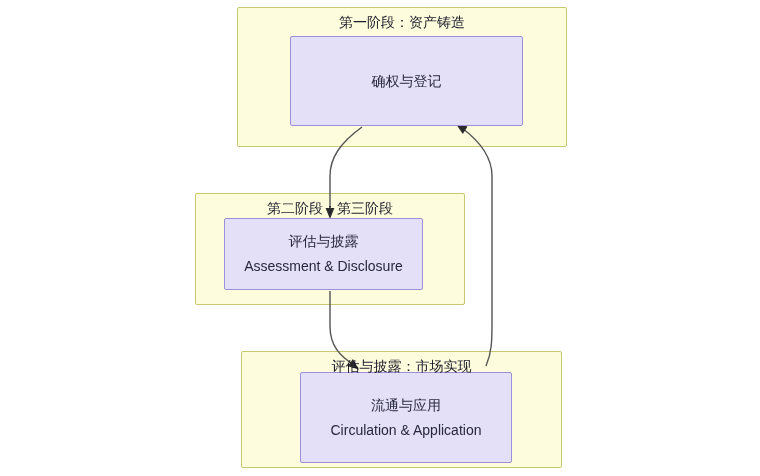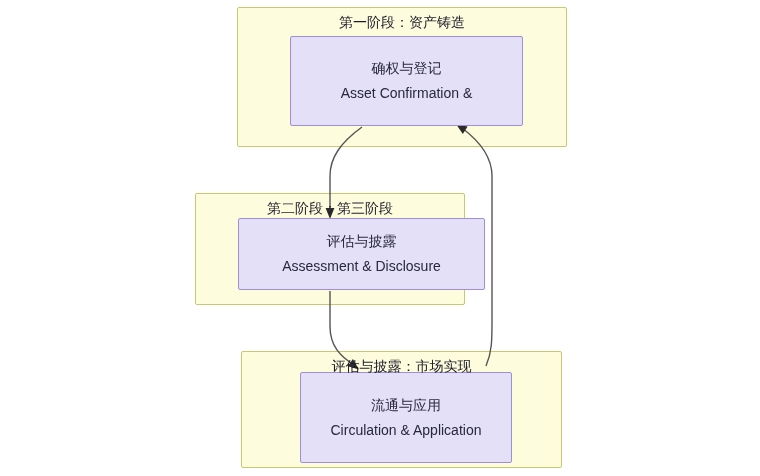--- a/index.html
+++ b/index.html
@@ -100,27 +100,26 @@
       <path class="edge-path" d="M 486,366 C 492,352 492,340 492,322 L 492,176 C 492,158 482,143 462,128"></path>
       <polygon class="edge-head" points="456,124 467.6,126.5 462.8,134"></polygon>
     </g>
   </svg>
 
   <div class="stage" style="left:237px; top:7px; width:330px; height:140px;">
     <div class="stage-title">第一阶段：资产铸造</div>
   </div>
   <div class="node" style="left:290px; top:36px; width:233px; height:90px;">
     <div class="node-line">确权与登记</div>
-    <div class="node-line">Asset Confirmation &amp;</div>
   </div>
 
   <div class="stage" style="left:195px; top:193px; width:270px; height:112px;">
     <div class="stage-title">第二阶段：第三阶段</div>
   </div>
-  <div class="node" style="left:224px; top:218px; width:247px; height:72px;margin-left:14px;">
+  <div class="node" style="left:224px; top:218px; width:199px; height:72px;">
     <div class="node-line">评估与披露</div>
     <div class="node-line">Assessment &amp; Disclosure</div>
   </div>
 
   <div class="stage" style="left:241px; top:351px; width:321px; height:117px;">
     <div class="stage-title">评估与披露：市场实现</div>
   </div>
   <div class="node" style="left:300px; top:372px; width:212px; height:91px;">
     <div class="node-line">流通与应用</div>
     <div class="node-line">Circulation &amp; Application</div>

